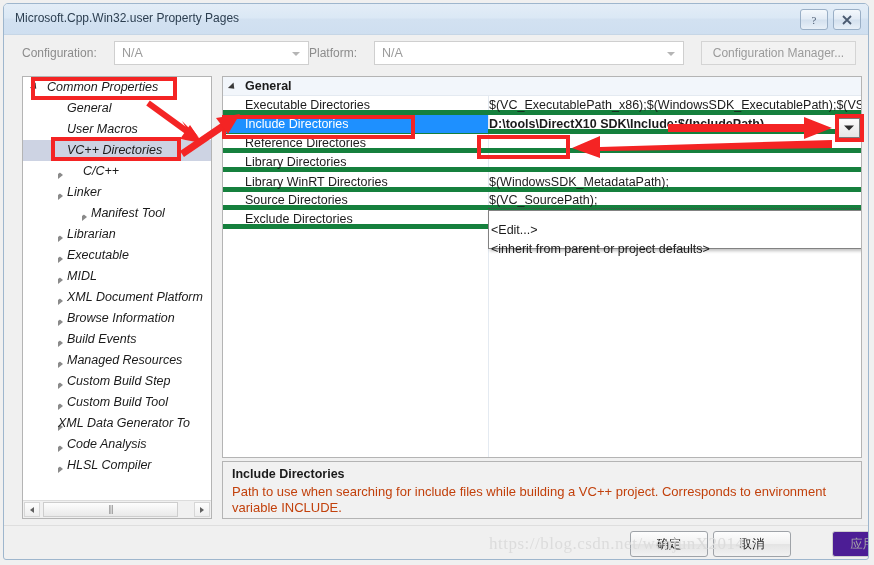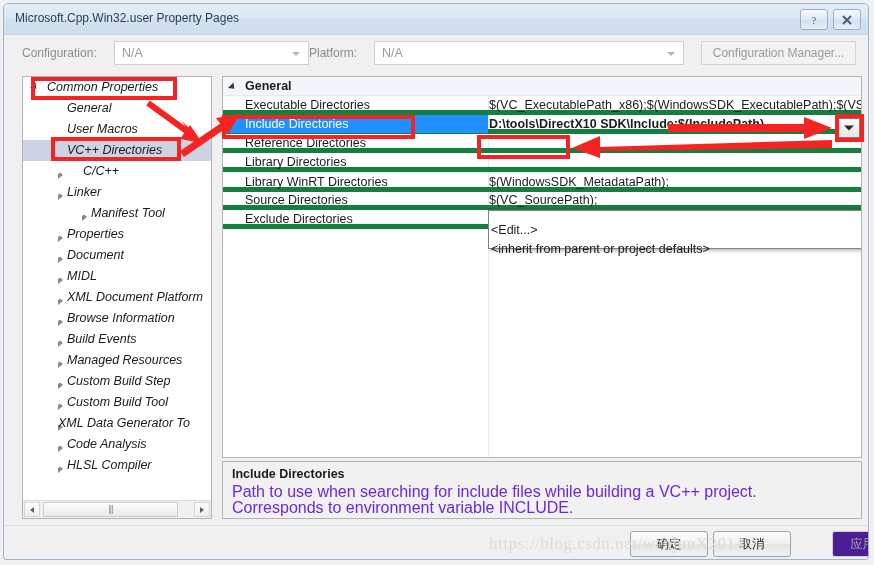--- a/index.html
+++ b/index.html
@@ -187,21 +187,21 @@
   #desc-panel{
     position:absolute;left:218px;top:457px;width:640px;height:58px;
     border:1px solid #b4b4b4;background:#f1f1f1;
     box-sizing:border-box;
   }
   #desc-title{
     position:absolute;left:9px;top:5px;font-size:12.5px;font-weight:bold;color:#1b1b1b;
   }
   #desc-body{
     position:absolute;left:9px;top:22px;width:620px;
-    font-size:16px;color:#6d28d9;line-height:16px;
+    font-size:13px;color:#c2410c;line-height:16px;
   }
 
   
   #footer-sep{
     position:absolute;left:0;top:521px;width:100%;height:1px;background:#dedede;
   }
   .dlg-btn{
     position:absolute;top:527px;height:26px;width:78px;
     border:1px solid #9fa3a8;border-radius:3px;
     background:linear-gradient(to bottom,#fdfdfd 0%,#f1f1f1 48%,#e4e4e4 52%,#f2f2f2 100%);
@@ -295,28 +295,28 @@
             <span style="position: absolute; left: 0px; top: 0px; width: 0px; height: 0px; border-left: 5px solid rgb(138, 138, 138); border-top: 4px solid transparent; border-bottom: 4px solid transparent;"></span>
             <span style="position: absolute; left: 0px; top: -3px; width: 0px; height: 0px; border-left: 4px solid rgb(255, 255, 255); border-top: 3px solid transparent; border-bottom: 3px solid transparent;"></span>
           </span>
           <span class="lbl" style="left: 44px;">Manifest Tool</span>
         </div>
         <div class="tree-item" style="top: 0px;">
           <span class="tw" style="left: 30px; top: 6px; border-left: 5px solid transparent; border-top: 4px solid transparent; border-bottom: 4px solid transparent;">
             <span style="position: absolute; left: 0px; top: 0px; width: 0px; height: 0px; border-left: 5px solid rgb(138, 138, 138); border-top: 4px solid transparent; border-bottom: 4px solid transparent;"></span>
             <span style="position: absolute; left: 0px; top: -3px; width: 0px; height: 0px; border-left: 4px solid rgb(255, 255, 255); border-top: 3px solid transparent; border-bottom: 3px solid transparent;"></span>
           </span>
-          <span class="lbl" style="left: 44px;">Properties</span>
-        </div>
-        <div class="tree-item" style="top: 0px;">
-          <span class="tw" style="left: 30px; top: 6px; border-left: 5px solid transparent; border-top: 4px solid transparent; border-bottom: 4px solid transparent;">
-            <span style="position: absolute; left: 0px; top: 0px; width: 0px; height: 0px; border-left: 5px solid rgb(138, 138, 138); border-top: 4px solid transparent; border-bottom: 4px solid transparent;"></span>
-            <span style="position: absolute; left: 0px; top: -3px; width: 0px; height: 0px; border-left: 4px solid rgb(255, 255, 255); border-top: 3px solid transparent; border-bottom: 3px solid transparent;"></span>
-          </span>
-          <span class="lbl" style="left: 44px;">Document</span>
+          <span class="lbl" style="left: 44px;">Librarian</span>
+        </div>
+        <div class="tree-item" style="top: 0px;">
+          <span class="tw" style="left: 30px; top: 6px; border-left: 5px solid transparent; border-top: 4px solid transparent; border-bottom: 4px solid transparent;">
+            <span style="position: absolute; left: 0px; top: 0px; width: 0px; height: 0px; border-left: 5px solid rgb(138, 138, 138); border-top: 4px solid transparent; border-bottom: 4px solid transparent;"></span>
+            <span style="position: absolute; left: 0px; top: -3px; width: 0px; height: 0px; border-left: 4px solid rgb(255, 255, 255); border-top: 3px solid transparent; border-bottom: 3px solid transparent;"></span>
+          </span>
+          <span class="lbl" style="left: 44px;">Executable</span>
         </div>
         <div class="tree-item" style="top: 0px;">
           <span class="tw" style="left: 30px; top: 6px; border-left: 5px solid transparent; border-top: 4px solid transparent; border-bottom: 4px solid transparent;">
             <span style="position: absolute; left: 0px; top: 0px; width: 0px; height: 0px; border-left: 5px solid rgb(138, 138, 138); border-top: 4px solid transparent; border-bottom: 4px solid transparent;"></span>
             <span style="position: absolute; left: 0px; top: -3px; width: 0px; height: 0px; border-left: 4px solid rgb(255, 255, 255); border-top: 3px solid transparent; border-bottom: 3px solid transparent;"></span>
           </span>
           <span class="lbl" style="left: 44px;">MIDL</span>
         </div>
         <div class="tree-item" style="top: 0px;">
           <span class="tw" style="left: 30px; top: 6px; border-left: 5px solid transparent; border-top: 4px solid transparent; border-bottom: 4px solid transparent;">

